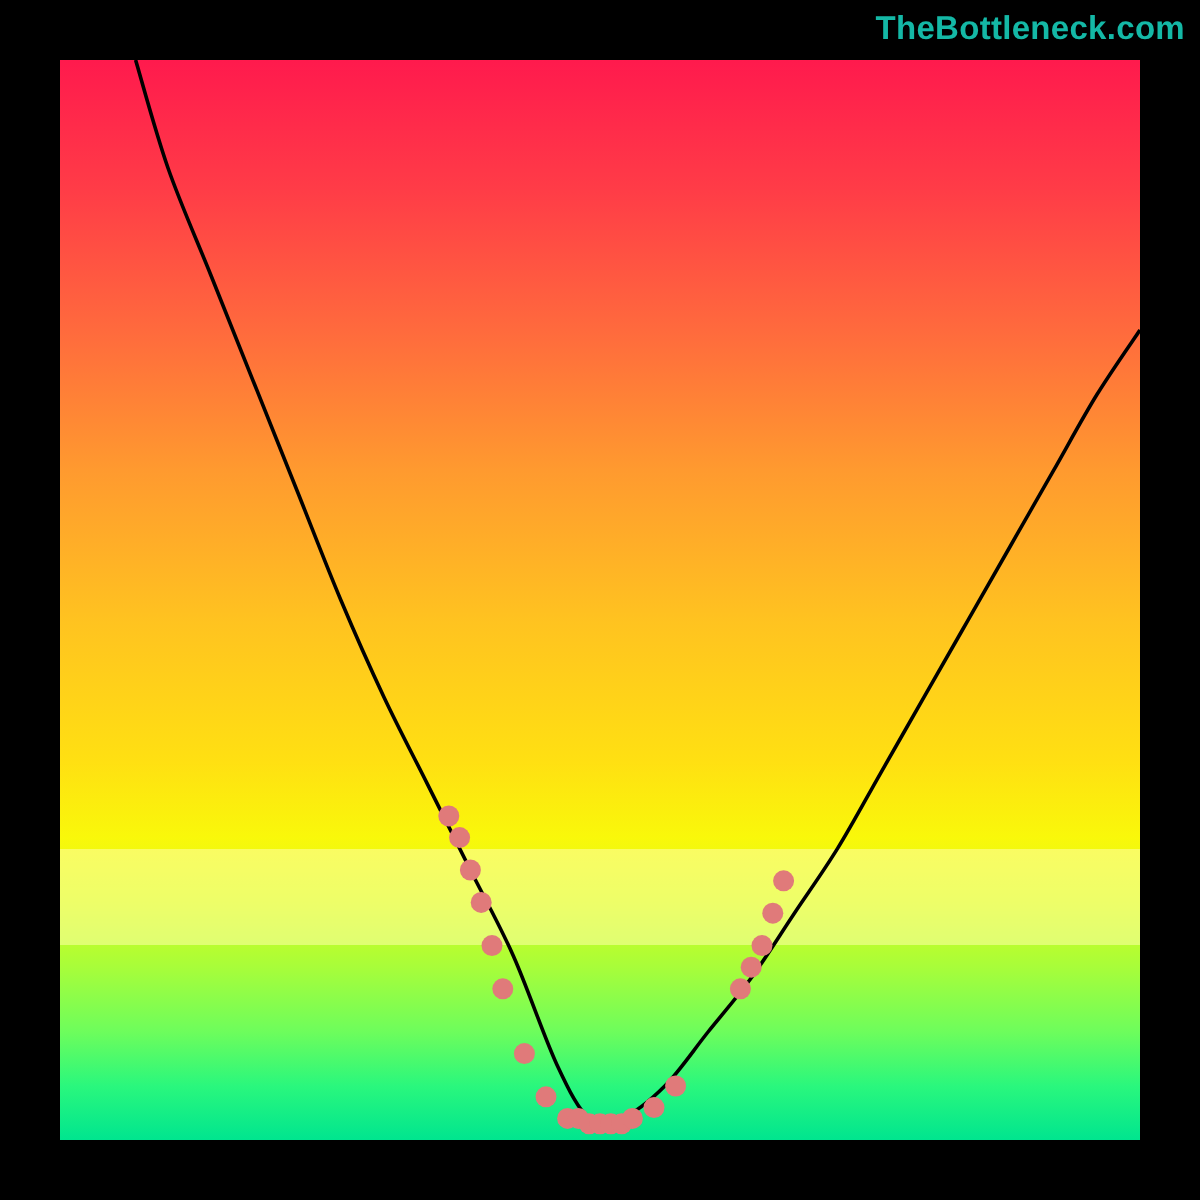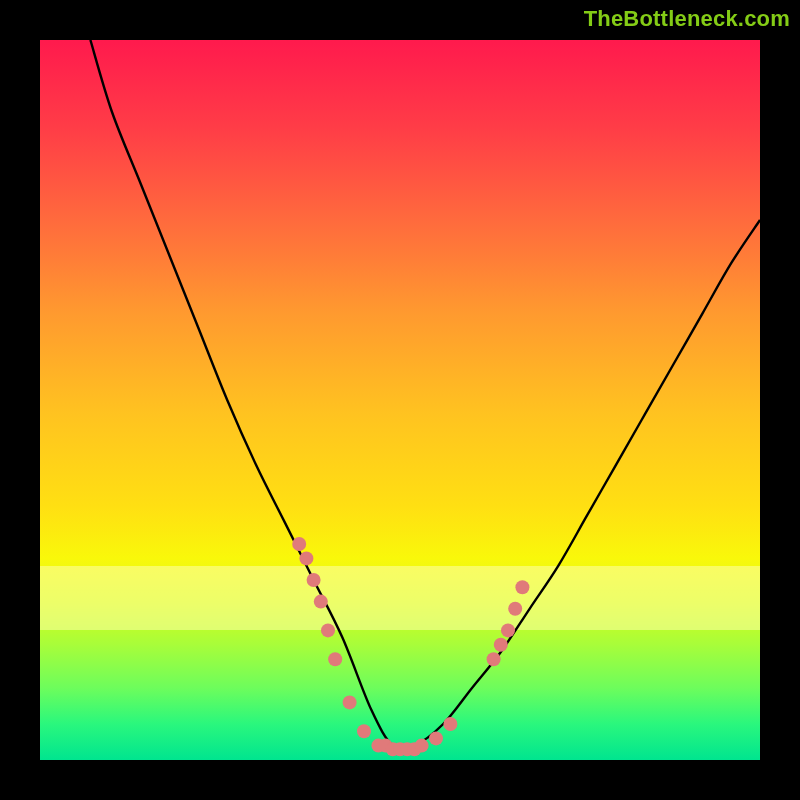--- a/index.html
+++ b/index.html
@@ -38,21 +38,21 @@
       #2af77d 95%,
       #00e58f 100%);
   }
   .watermark {
     position: absolute;
     top: 6px;
     right: 10px;
     font-family: Arial, Helvetica, sans-serif;
     font-size: 22px;
     font-weight: 600;
-    color: #84cc16;
+    color: #14b8a6;
     letter-spacing: 0.2px;
   }
   svg.curve {
     position: absolute;
     left: 0;
     top: 0;
     width: 720px;
     height: 720px;
   }
   .yellow-band {

